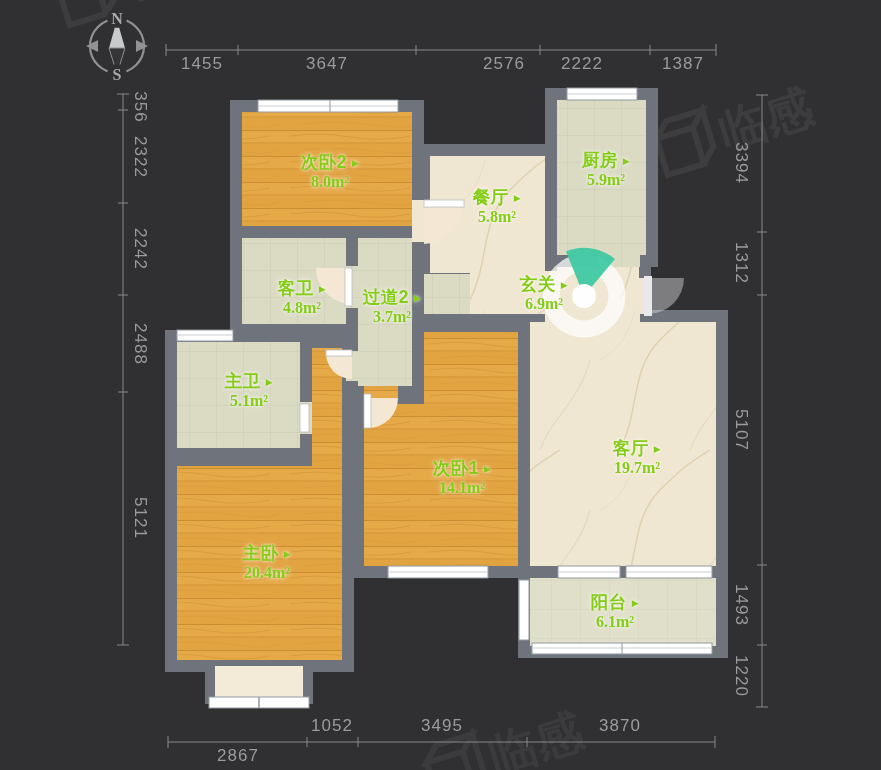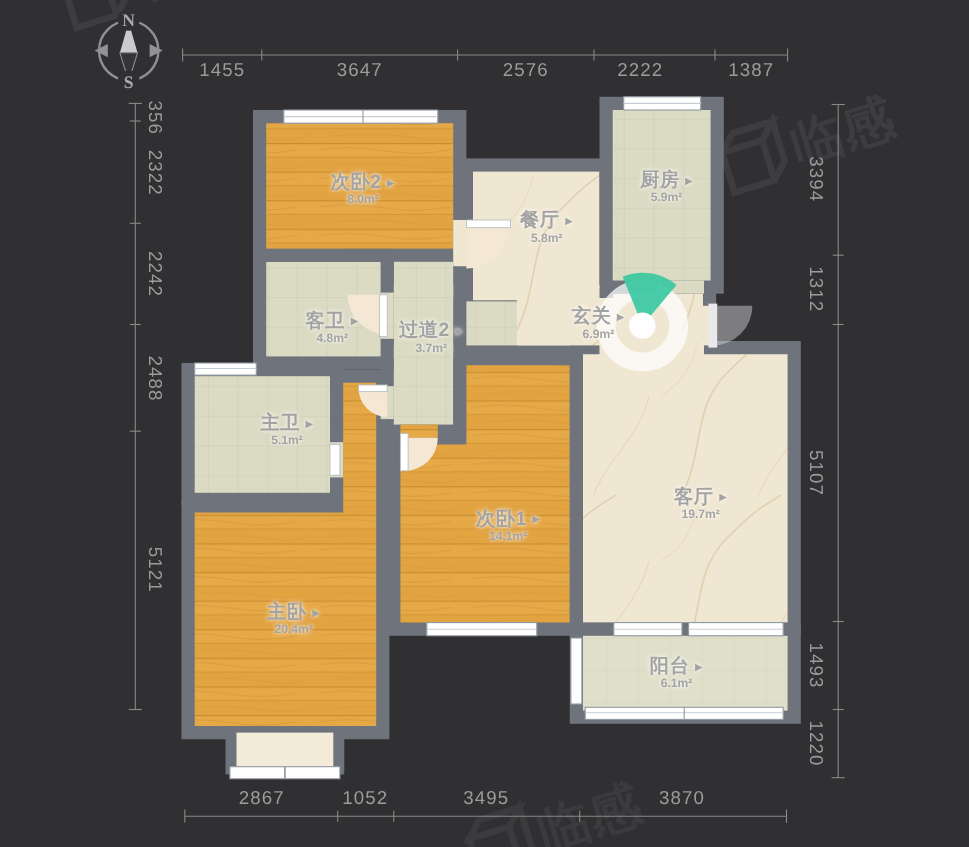--- a/index.html
+++ b/index.html
@@ -4,27 +4,27 @@
 <style>
   html,body{margin:0;padding:0;}
   #stage{
     position:relative; width:881px; height:770px; overflow:hidden;
     background:#302F31;
     font-family:"Liberation Sans","DejaVu Sans",sans-serif;
   }
   #plan-svg{position:absolute;left:0;top:0;}
   .room-label{
     position:absolute; transform:translate(-50%,-50%);
-    text-align:center; color:#a3a3a3; cursor:pointer; white-space:nowrap;
+    text-align:center; color:#84cc16; cursor:pointer; white-space:nowrap;
     text-shadow:0 0 3px rgba(255,255,255,.85), 0 0 6px rgba(255,255,255,.5);
     line-height:1.1;
   }
   .room-label .rn{font-size:17.5px; font-weight:bold; letter-spacing:.5px;}
   .room-label .arr{font-size:9px; vertical-align:2px; padding-left:5px;}
-  .room-label .ra{font-size:11px; font-weight:600; margin-top:1px;}
+  .room-label .ra{font-size:16px; font-weight:600; margin-top:1px;font-family:Liberation Serif, serif;}
   .dim{
     position:absolute; transform:translate(-50%,-50%);
     color:#9A9C9B; font-size:17px; letter-spacing:1px; white-space:nowrap;
   }
   .dim.v{transform:translate(-50%,-50%) rotate(90deg);}
 </style>
 </head>
 <body>
 
 <div id="stage">
@@ -240,21 +240,21 @@
   <div class="ra">4.8m²</div>
 </div>
 <div class="room-label" style="left:392px;top:307px">
   <div class="rn"><span>过道2</span><span class="arr">▶</span></div>
   <div class="ra">3.7m²</div>
 </div>
 <div class="room-label" style="left:544px;top:294px">
   <div class="rn"><span>玄关</span><span class="arr">▶</span></div>
   <div class="ra">6.9m²</div>
 </div>
-<div class="room-label" style="left:261px;top:391px">
+<div class="room-label" style="left:249px;top:391px">
   <div class="rn"><span>主卫</span><span class="arr">▶</span></div>
   <div class="ra">5.1m²</div>
 </div>
 <div class="room-label" style="left:462px;top:478px">
   <div class="rn"><span>次卧1</span><span class="arr">▶</span></div>
   <div class="ra">14.1m²</div>
 </div>
 <div class="room-label" style="left:637px;top:458px">
   <div class="rn"><span>客厅</span><span class="arr">▶</span></div>
   <div class="ra">19.7m²</div>
@@ -263,25 +263,25 @@
   <div class="rn"><span>主卧</span><span class="arr">▶</span></div>
   <div class="ra">20.4m²</div>
 </div>
 <div class="room-label" style="left:615px;top:612px">
   <div class="rn"><span>阳台</span><span class="arr">▶</span></div>
   <div class="ra">6.1m²</div>
 </div>
 
 <div class="dim" style="left:202px;top:64px">1455</div>
 <div class="dim" style="left:327px;top:64px">3647</div>
-<div class="dim" style="left:478px;top:64px">2576</div>
+<div class="dim" style="left:504px;top:64px">2576</div>
 <div class="dim" style="left:582px;top:64px">2222</div>
 <div class="dim" style="left:683px;top:64px">1387</div>
 
-<div class="dim" style="left:238px;top:726px">2867</div>
+<div class="dim" style="left:238px;top:756px">2867</div>
 <div class="dim" style="left:332px;top:726px">1052</div>
 <div class="dim" style="left:442px;top:726px">3495</div>
 <div class="dim" style="left:620px;top:726px">3870</div>
 
 <div class="dim v" style="left:140px;top:107px">356</div>
 <div class="dim v" style="left:140px;top:157px">2322</div>
 <div class="dim v" style="left:140px;top:249px">2242</div>
 <div class="dim v" style="left:140px;top:344px">2488</div>
 <div class="dim v" style="left:140px;top:518px">5121</div>
 

